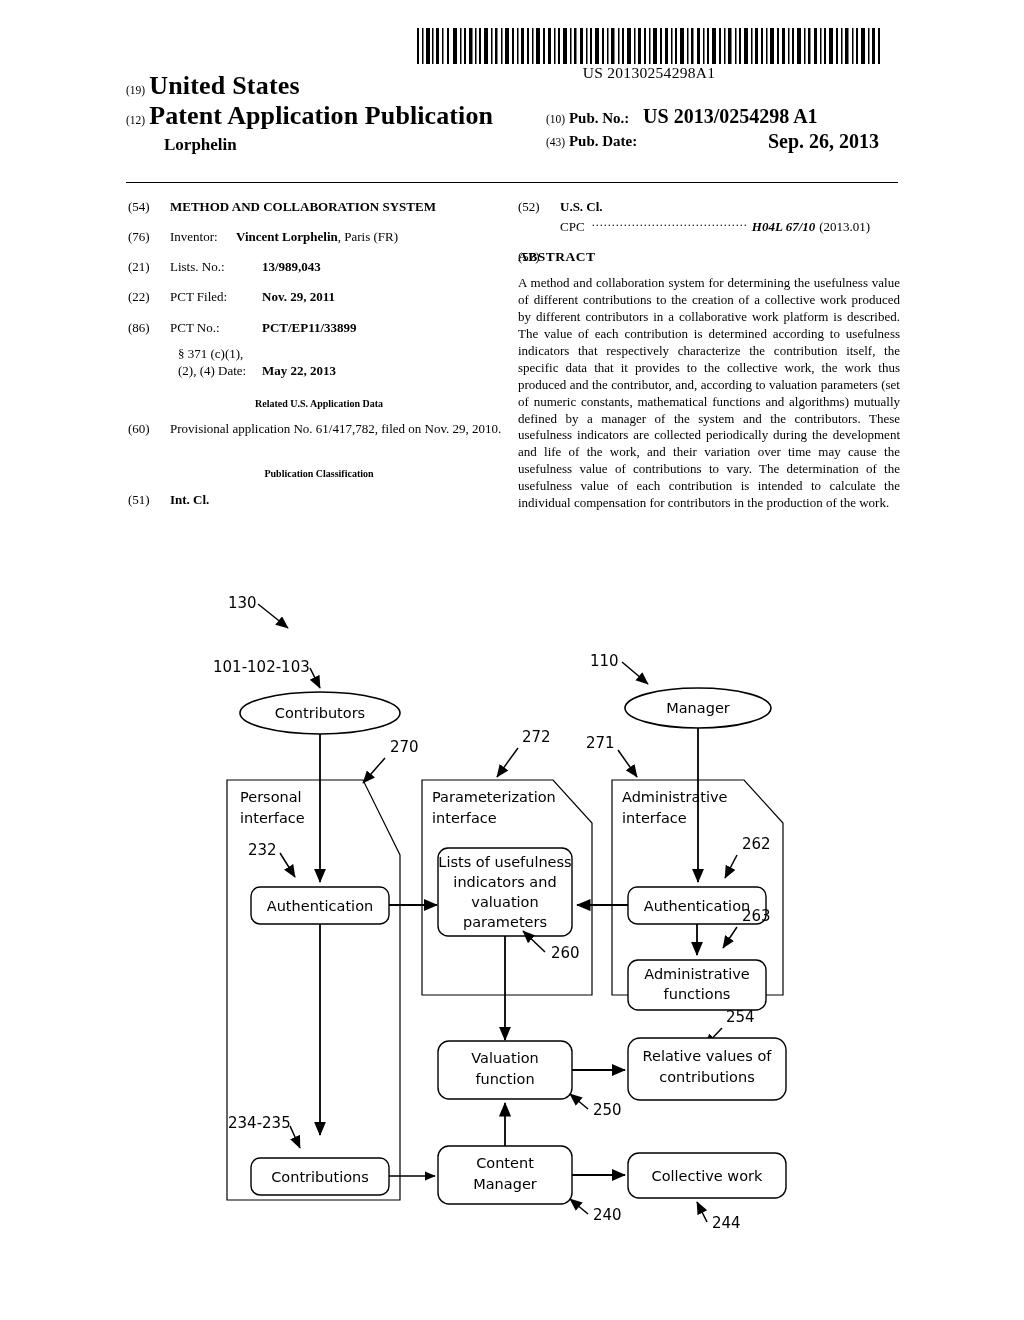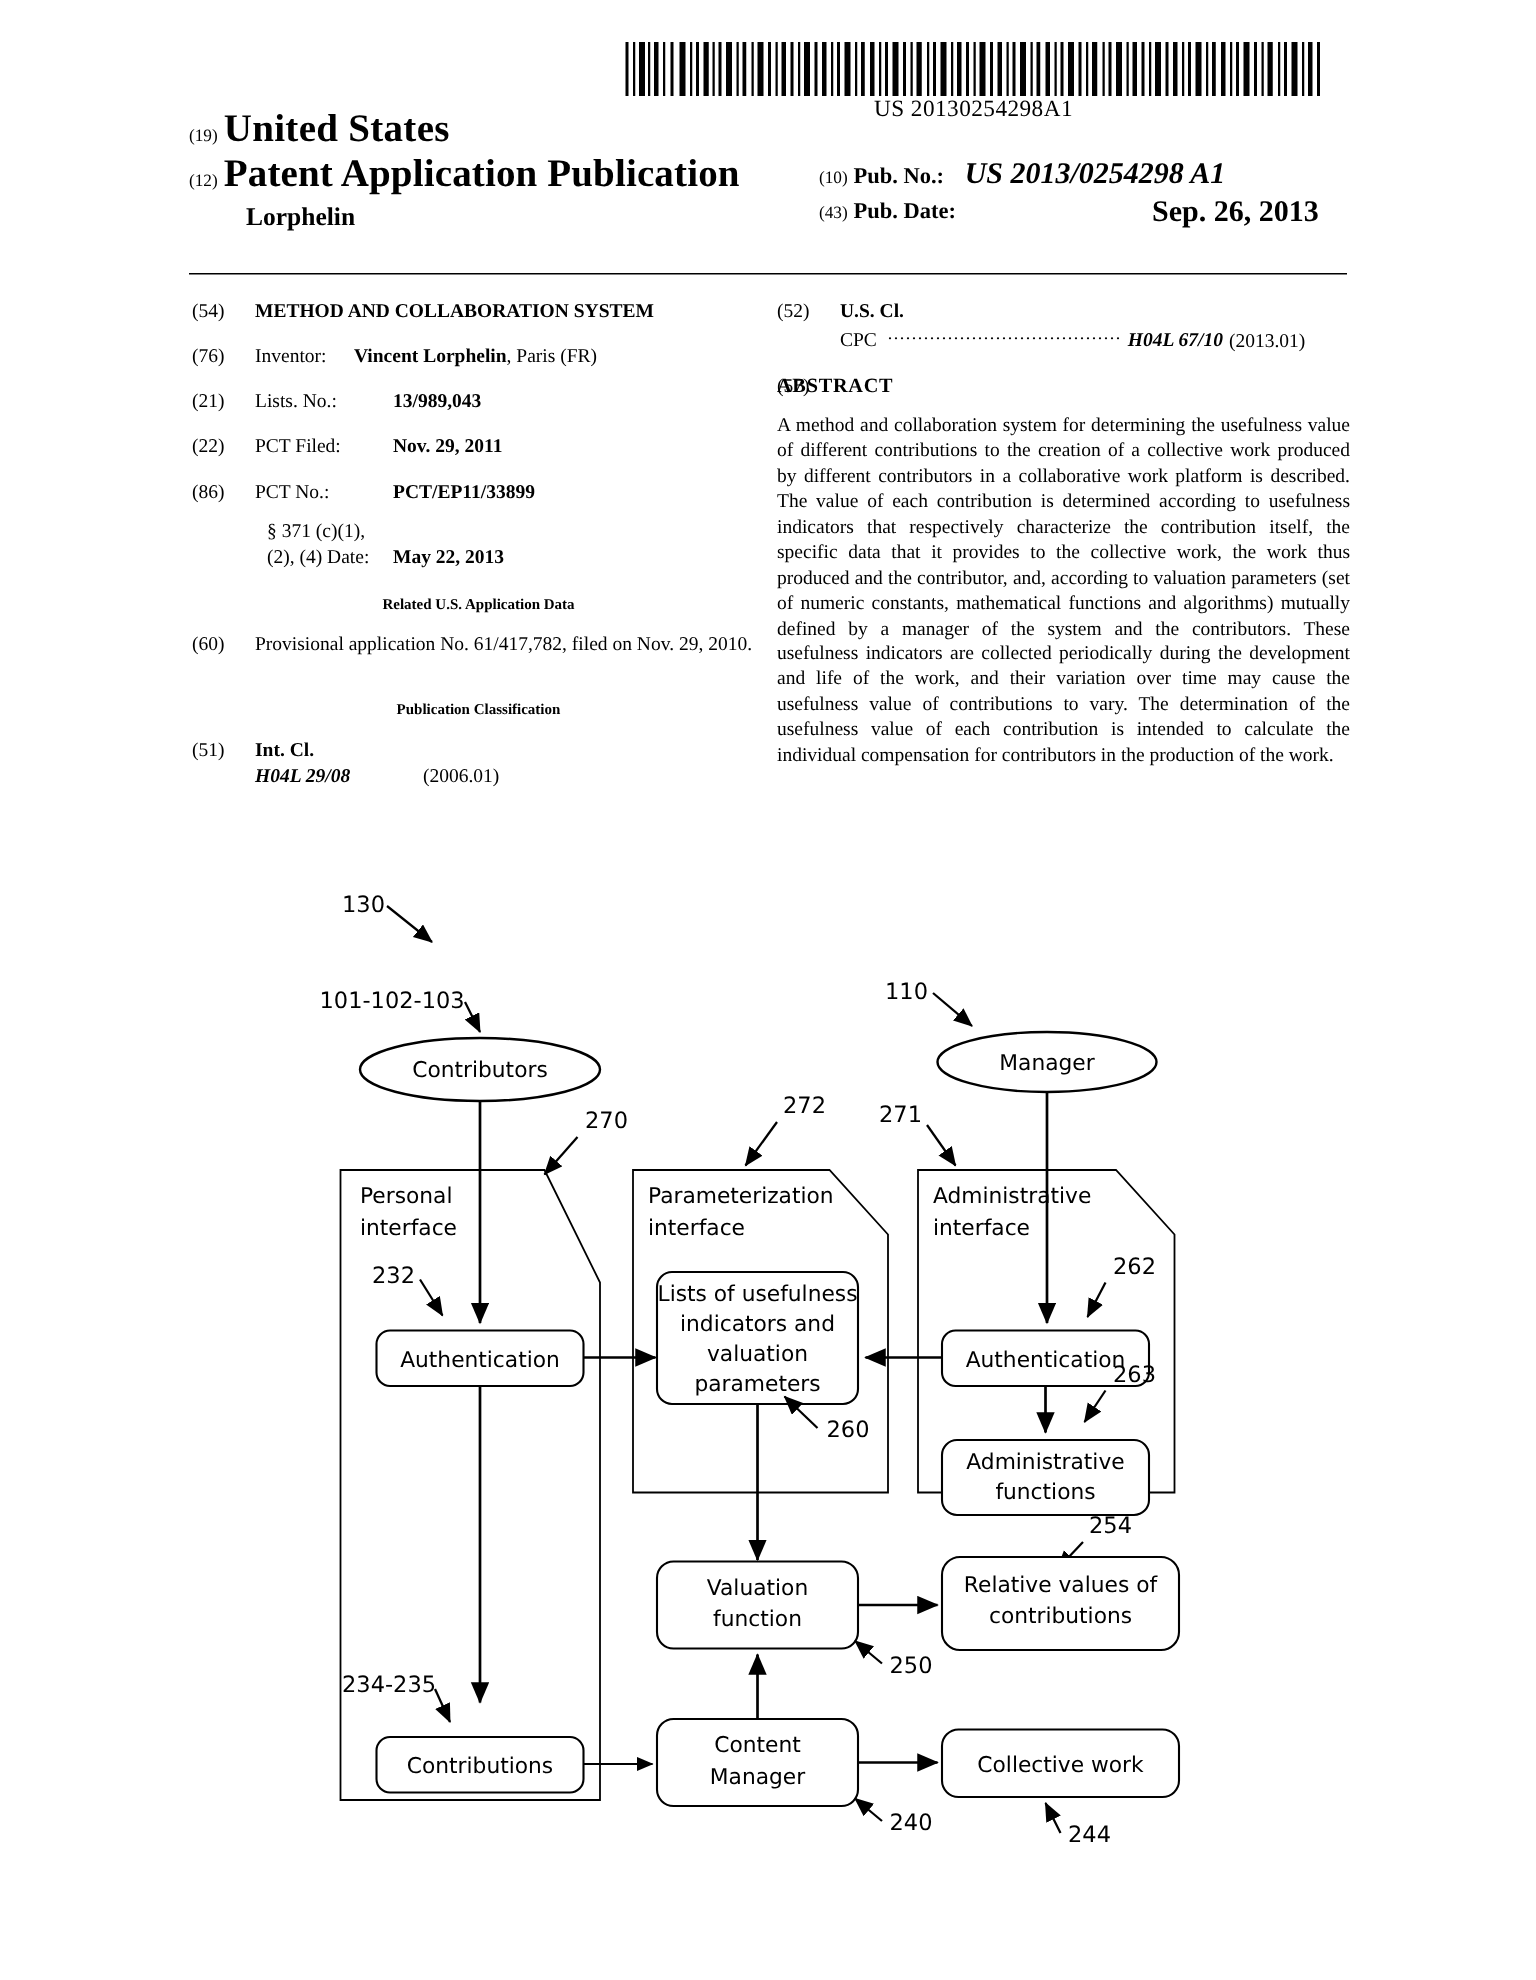--- a/index.html
+++ b/index.html
@@ -74,21 +74,20 @@
   #mh-pubno {
     left: 420px;
     top: 34px;
     font-size: 15px;
   }
   #mh-pubno .lbl { font-weight: bold; }
   #mh-pubno .val {
     font-size: 20px;
     font-weight: bold;
     margin-left: 10px;
-    font-style: italic;
   }
   #mh-pubdate {
     left: 420px;
     top: 62px;
     font-size: 15px;
   }
   #mh-pubdate .lbl { font-weight: bold; }
   #mh-pubdate .val {
     font-size: 20px;
     font-weight: bold;
@@ -403,23 +402,20 @@
     <span class="bib-code">(60)</span>
     <div class="bib-body">Provisional application No. 61/417,782, filed on Nov. 29, 2010.</div>
   </div>
 
   <div class="center-head" style="margin-top:30px;">Publication Classification</div>
 
   <div class="bib-row">
     <span class="bib-code">(51)</span>
     <div class="bib-body">
       <div class="b">Int. Cl.</div>
-      <div>
-        <span class="bi" style="display:inline-block;width:112px;">H04L 29/08</span><span>(2006.01)</span>
-      </div>
     </div>
   </div>
 </div>
 
 <div id="col-right">
 
   <div class="bib-row">
     <span class="bib-code">(52)</span>
     <div class="bib-body">
       <div class="b">U.S. Cl.</div>

